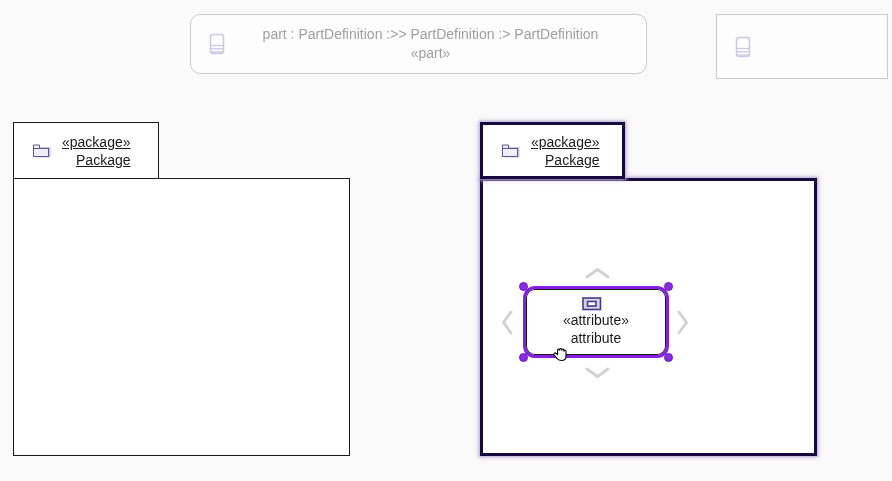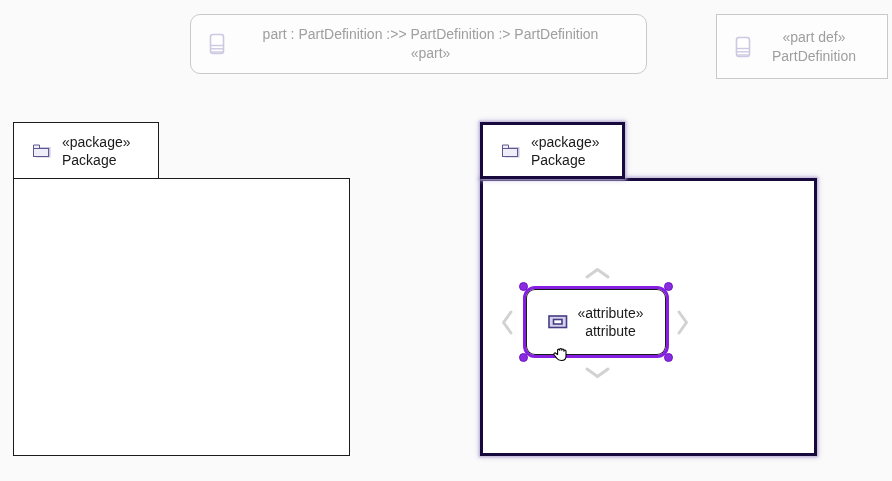--- a/index.html
+++ b/index.html
@@ -50,32 +50,33 @@
     left:480px;top:122px;width:145px;height:57px;
     border:3px solid #17093b;
     box-shadow:0 0 5px 1px rgba(199,191,224,.95), 0 0 2px 1px rgba(137,122,180,.6);
   }
   .pkg-right-body{
     left:480px;top:178px;width:337px;height:278px;
     border:3px solid #17093b;z-index:1;
     box-shadow:0 0 5px 1px rgba(199,191,224,.95), 0 0 2px 1px rgba(137,122,180,.6);
   }
   .pkg-tab .icon{margin-left:18px;flex:0 0 auto;display:flex;}
-  .pkg-tab .txt{margin-left:10px;text-align:left;color:#1a1a1a;font-size:14px;line-height:18px;}
+  .pkg-tab .txt{margin-left:10px;text-align:right;color:#1a1a1a;font-size:14px;line-height:18px;text-decoration:underline;}
   
   .attr-node{
     position:absolute;
     left:523px;top:286px;width:146px;height:72px;
     box-sizing:border-box;
     background:#ffffff;
     border:3px solid #871fe3;
     border-radius:12px;
     box-shadow:inset 0 0 0 1px #1a1a1a;
     display:flex;align-items:center;justify-content:center;
     z-index:4;
+    flex-direction:column;
   }
   .attr-node .icon{display:flex;margin-right:9px;}
   .attr-node .txt{text-align:center;color:#1a1a1a;font-size:14px;line-height:18px;}
   .handle{
     position:absolute;width:9px;height:9px;border-radius:50%;
     background:#8a2be2;border:1px solid #6a17c0;box-sizing:border-box;
     z-index:6;
   }
   .handle-nw{left:519px;top:282px;}
   .handle-ne{left:664px;top:282px;}
@@ -111,24 +112,20 @@
 
   <div class="ghost ghost-partdef">
     <span class="icon">
       <svg width="16" height="22" viewBox="0 0 16 22">
         <rect x="1.5" y="1.5" width="13" height="19" rx="2.5" fill="#ffffff" stroke="#cdc9e2" stroke-width="1.6"></rect>
         <line x1="2" y1="12.5" x2="14" y2="12.5" stroke="#cdc9e2" stroke-width="1.4"></line>
         <line x1="2" y1="15.8" x2="14" y2="15.8" stroke="#cdc9e2" stroke-width="1.4"></line>
         <line x1="2" y1="19" x2="14" y2="19" stroke="#cdc9e2" stroke-width="1.4"></line>
       </svg>
     </span>
-    <span class="txt">
-      <span class="stline">«part def»</span>
-      <span class="stline">PartDefinition</span>
-    </span>
   </div>
 
   <div class="pkg-tab pkg-left-tab">
     <span class="icon">
       <svg width="20" height="16" viewBox="0 0 20 16">
         <rect x="4" y="4" width="14.5" height="10.5" fill="#c9c4df"></rect>
         <path d="M1.5 5.5 V2 h6 v3.5 z" fill="#efedf8" stroke="#5f5890" stroke-width="1"></path>
         <rect x="1.5" y="5.5" width="15" height="8" fill="#efedf8" stroke="#5f5890" stroke-width="1"></rect>
       </svg>
     </span>

